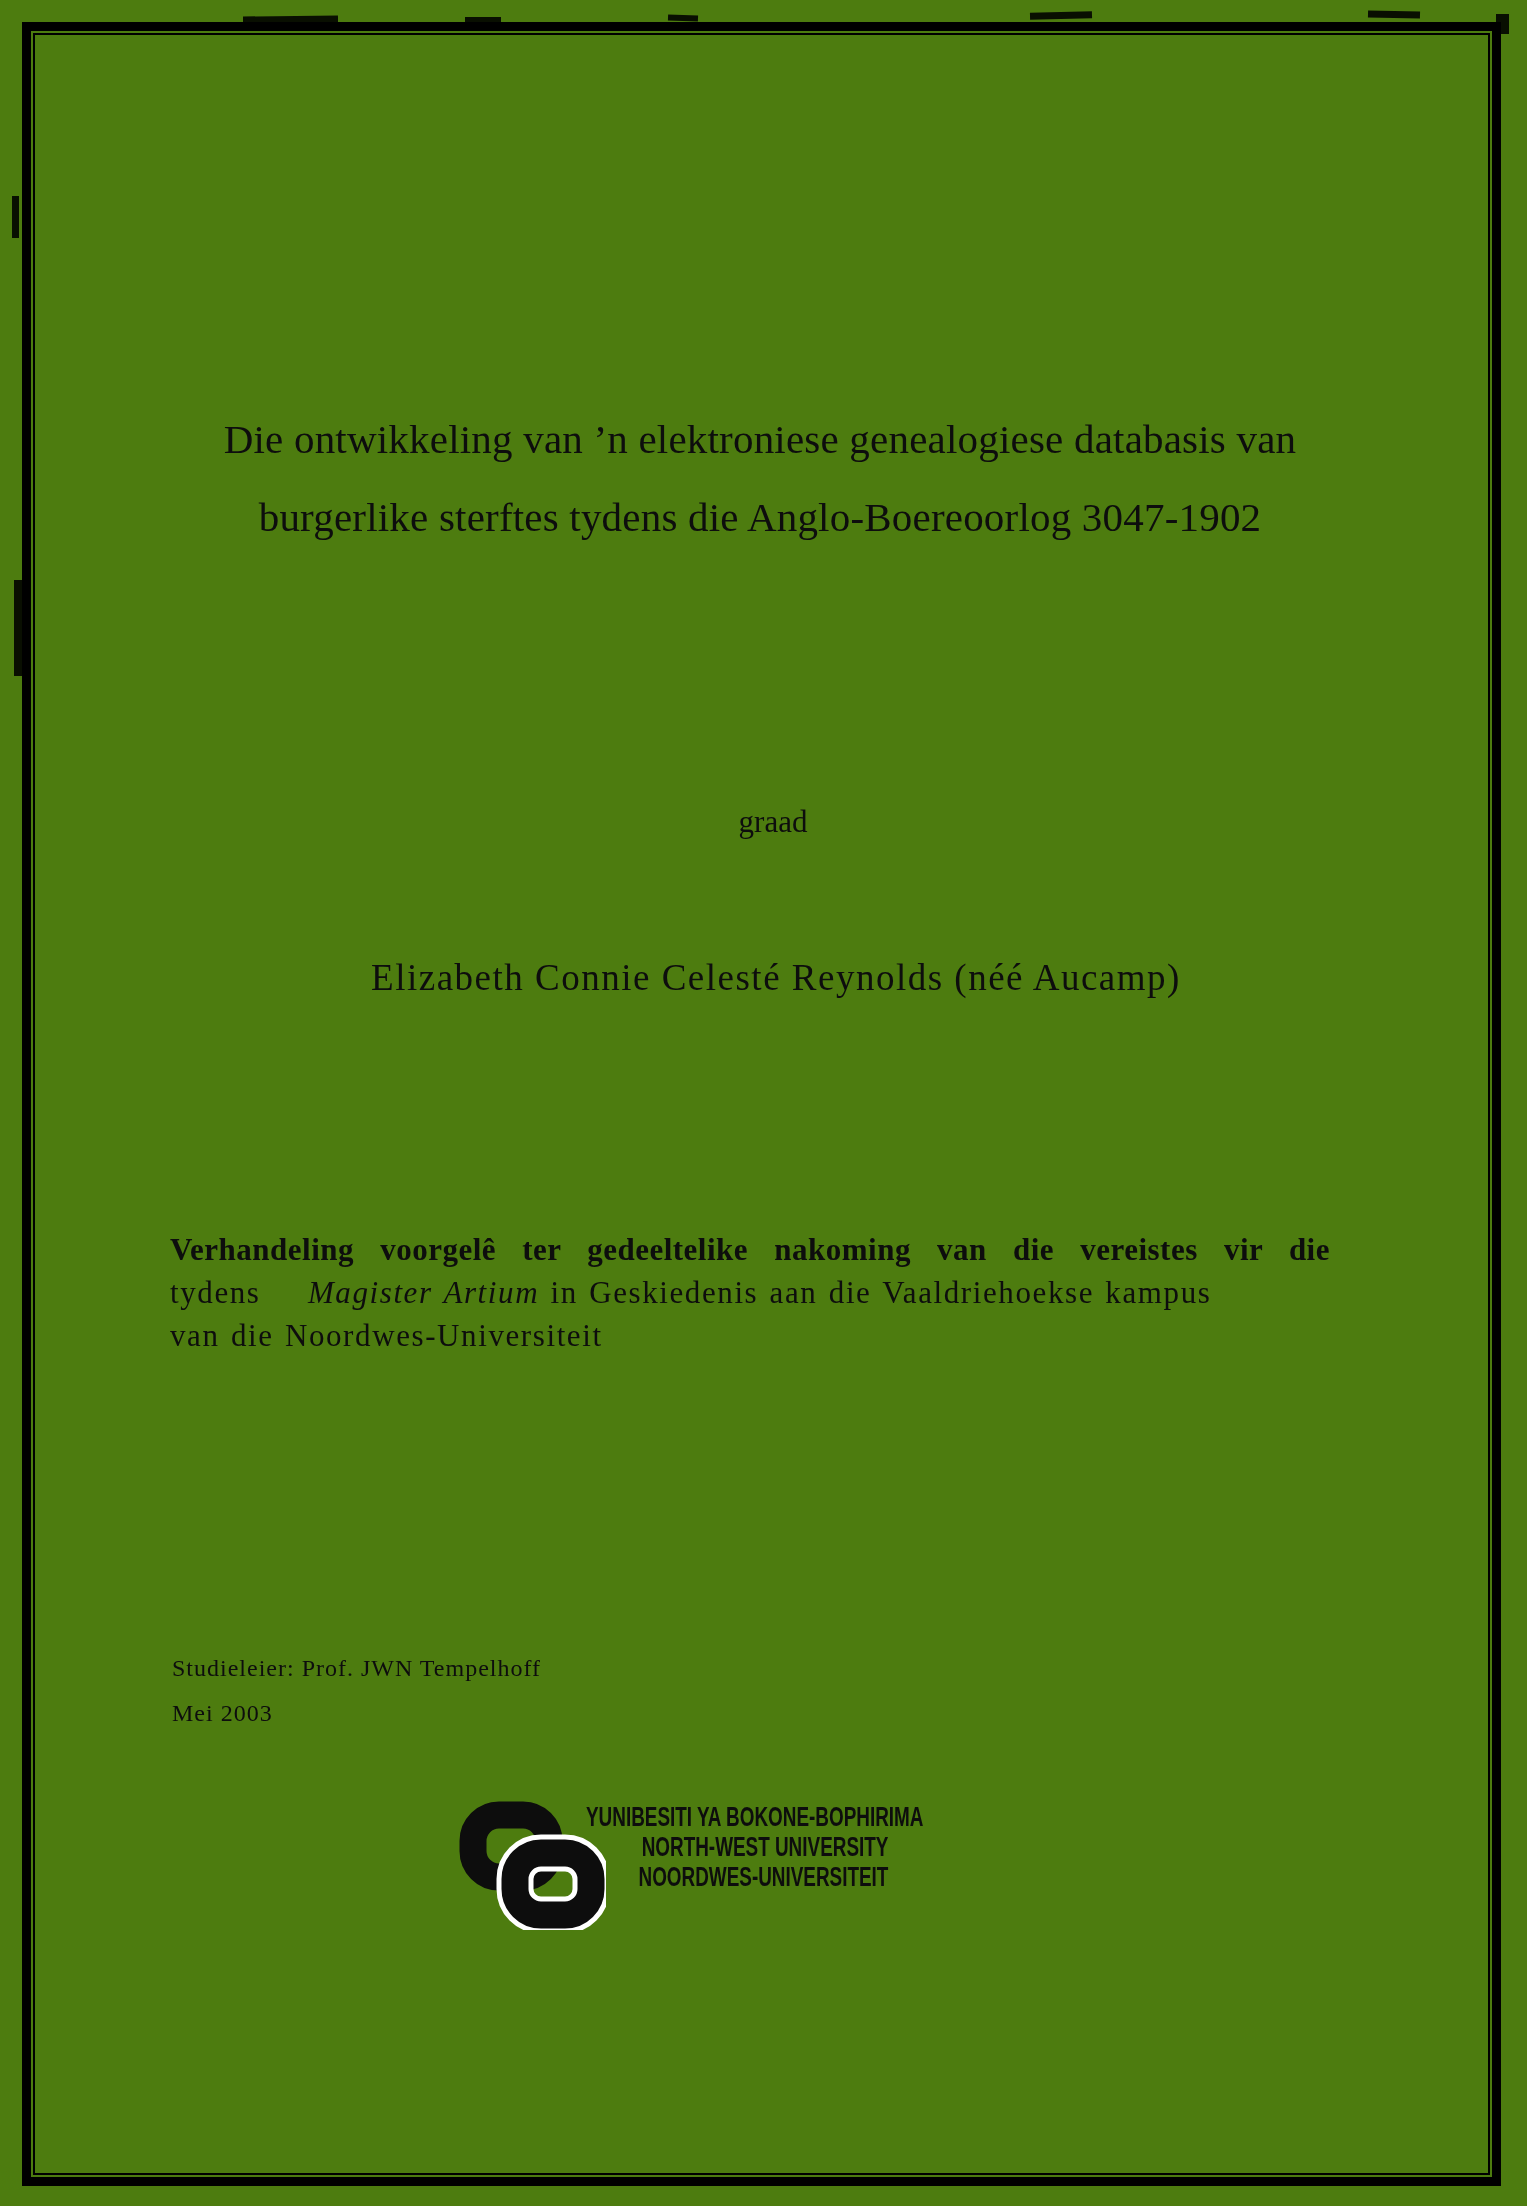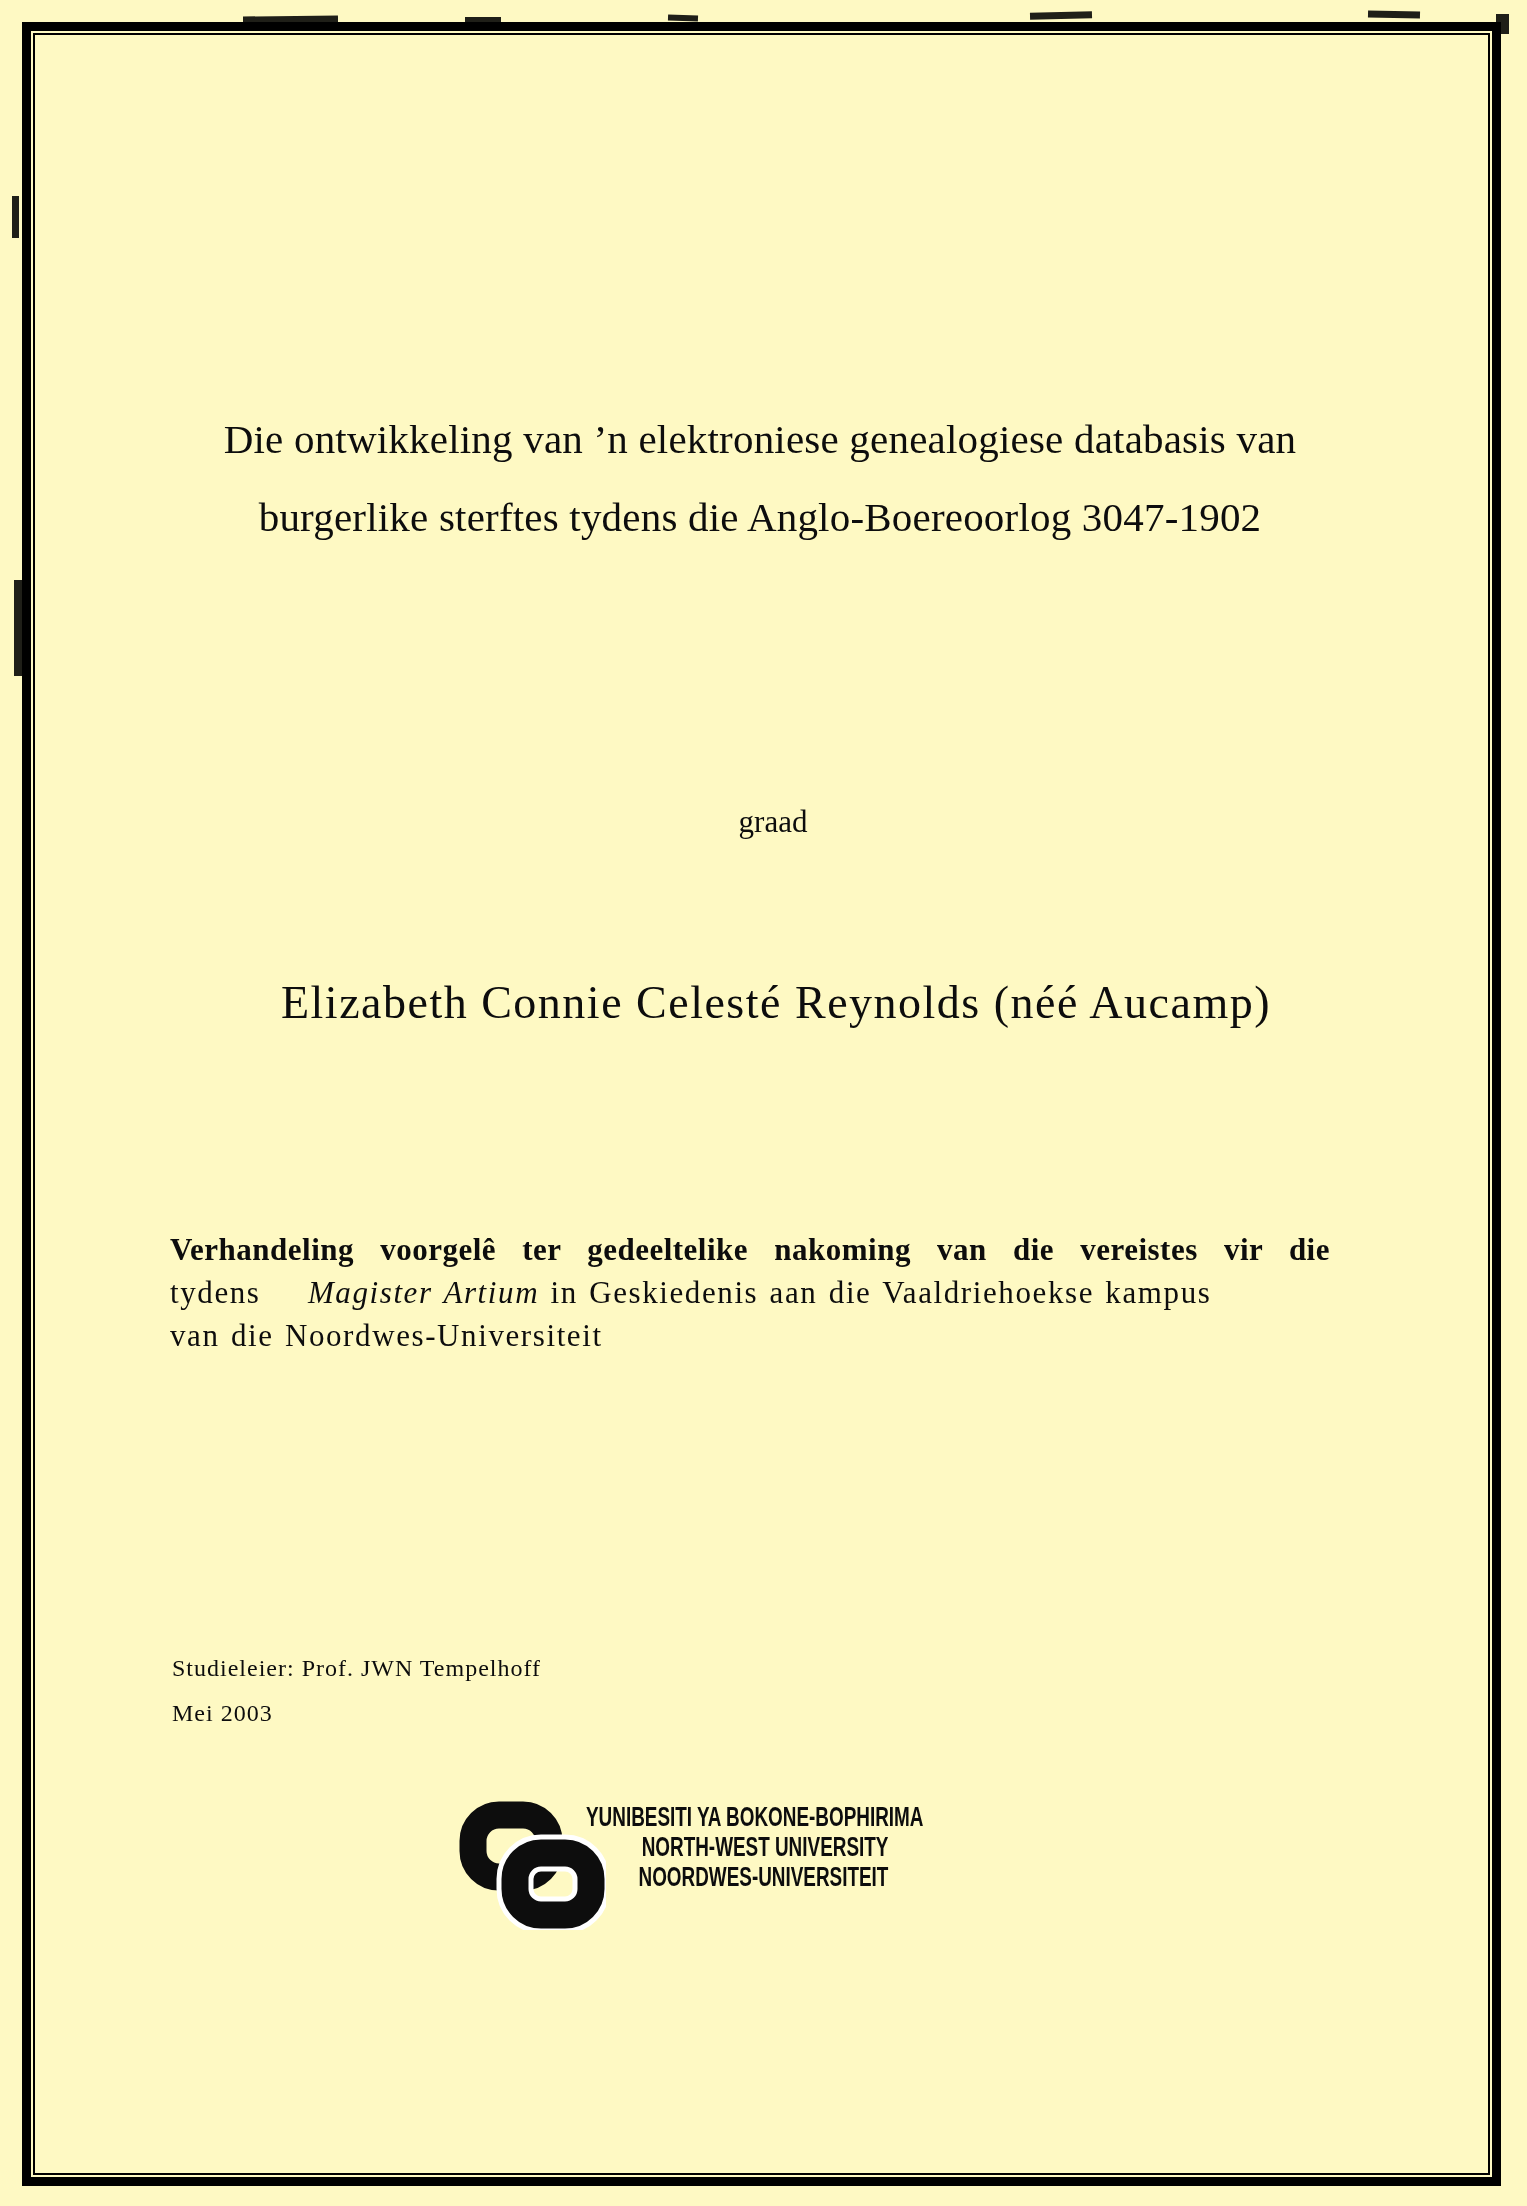--- a/index.html
+++ b/index.html
@@ -1,20 +1,20 @@
 <!DOCTYPE html>
 <html><head>
 <meta charset="utf-8">
 <style>
   html, body { margin: 0; padding: 0; background: #e8e8e8; }
   .page {
     position: relative;
     width: 1527px;
     height: 2206px;
-    background: #fef9c3;
+    background: #4d7c0f;
     overflow: hidden;
     font-family: "Liberation Serif", "DejaVu Serif", serif;
     color: #0d0d0d;
   }
   
   .frame-outer {
     position: absolute;
     left: 22px; top: 22px;
     width: 1479px; height: 2164px;
     border: 9px solid #000;
@@ -40,23 +40,22 @@
     left: 46px; top: 804px;
     width: 1454px;
     text-align: center;
     font-size: 31px;
   }
   .author {
     position: absolute;
     left: 52px; top: 956px;
     width: 1448px;
     text-align: center;
-    font-size: 46px;
+    font-size: 37px;
     letter-spacing: 1.5px;
-    margin-top: 20px;
   }
   .statement {
     position: absolute;
     left: 170px; top: 1228px;
     width: 1160px;
     font-size: 31px;
     line-height: 43px;
     letter-spacing: 1.6px;
     word-spacing: 2px;
   }

